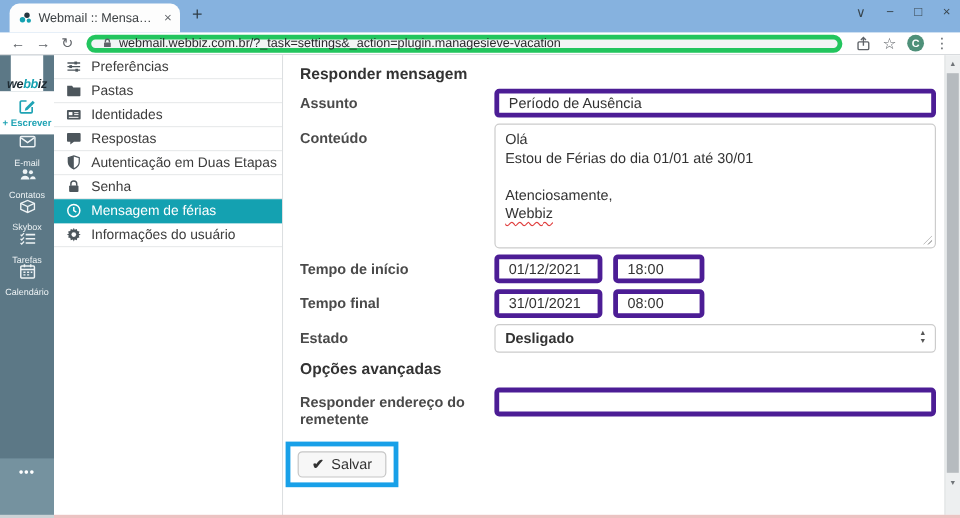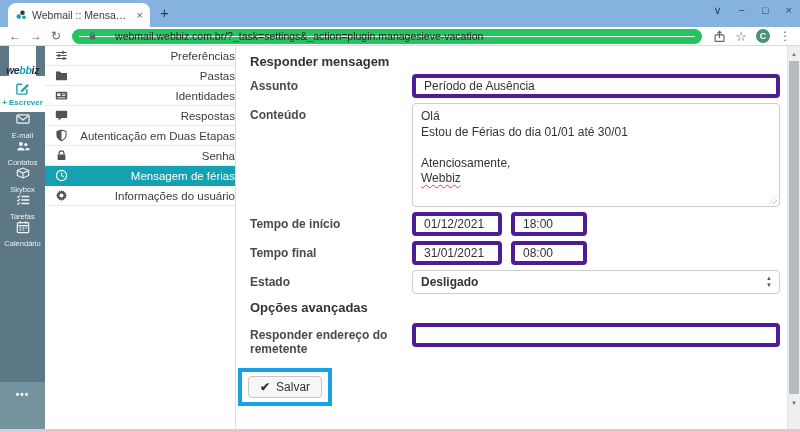--- a/index.html
+++ b/index.html
@@ -9,22 +9,22 @@
   .chrome { width:800px; }
   .tabstrip { position:relative; height:27px; background:#86b2df; }
   .tab { position:absolute; left:8px; top:3px; width:142px; height:24px; background:#fdfdfd;
          border-radius:8px 8px 0 0; display:flex; align-items:center; gap:5px; padding:0 7px; }
   .tab-title { flex:1; font-size:10.5px; color:#3c4043; white-space:nowrap; overflow:hidden; text-overflow:ellipsis; }
   .tab-close { font-size:11px; color:#5f6368; cursor:default; }
   .newtab { position:absolute; left:160px; top:4px; font-size:15px; color:#2f3e48; }
   .win-controls { position:absolute; right:8px; top:4px; display:flex; gap:17px; font-size:11px; color:#38454e; }
   .toolbar { height:19px; background:#fff; border-bottom:1px solid #d8dbde; display:flex; align-items:center; padding:0 9px; gap:9px; }
   .navic { font-size:12px; color:#5f6368; line-height:1; }
-  .omnibox { flex:1; height:15px; background:#f2f4f5; border:7px solid #22c55e; border-radius:8px;
-             display:flex; align-items:center; gap:18px; padding:0 9px; margin:0 2px; }
+  .omnibox { flex:1; height:15px; background:#f2f4f5; border:4px solid #22c55e; border-radius:8px;
+             display:flex; align-items:center; gap:5px; padding:0 9px; margin:0 2px; }
   .url { font-size:10.5px; color:#28292b; white-space:nowrap; overflow:hidden; }
   .avatar { width:14px; height:14px; border-radius:50%; background:#4e9079; color:#fff; font-size:9px; font-weight:bold;
             display:flex; align-items:center; justify-content:center; }
   svg.ic { display:block; }
 
   
   .app { position:relative; display:flex; width:800px; height:386px; }
   .app::after { content:""; position:absolute; left:0; right:0; bottom:0; height:3px;
                 background:linear-gradient(to right,#ccd3d6 0 45px,#ecc2c2 45px 100%); }
 
@@ -46,21 +46,21 @@
   
   .right { flex:1; display:flex; flex-direction:column; min-width:0; }
   .topbar { height:29px; background:#f0f1f2; border-bottom:1px solid #d9dde0; display:flex; }
   .topbar-left { width:191px; border-right:1px solid #d9dde0; display:flex; align-items:center; justify-content:center;
                  font-size:12px; font-weight:bold; color:#3b464d; }
   .content { flex:1; display:flex; min-height:0; }
 
   
   .settings-list { width:191px; border-right:1px solid #dcdfe1; background:#fff; flex-shrink:0; }
   .s-item { display:flex; align-items:center; height:20px; border-bottom:1px solid #e9ebec;
-            font-size:11.5px; color:#3c3c3c;justify-content:space-between; }
+            font-size:11.5px; color:#3c3c3c; }
   .s-item .s-ic { width:13px; height:13px; margin:0 8px 0 10px; color:#4d565c; flex-shrink:0; }
   .s-item.selected { background:#14a1b1; color:#fff; border-bottom-color:#14a1b1; }
   .s-item.selected .s-ic { color:#fff; }
 
   
   .main { flex:1; position:relative; background:#fff; min-width:0; }
   .sec-h { font-size:13px; font-weight:bold; color:#333; line-height:16px; margin:8px 0 4px 14px; }
   .sec-h2 { font-size:13px; font-weight:bold; color:#333; line-height:16px; margin:6px 0 7px 14px; }
   .frow { display:flex; align-items:flex-start; margin:0 0 5px 14px; }
   .flabel { width:162px; font-size:12px; color:#4a4a4a; padding-top:5px; flex-shrink:0;font-weight:bold; }

